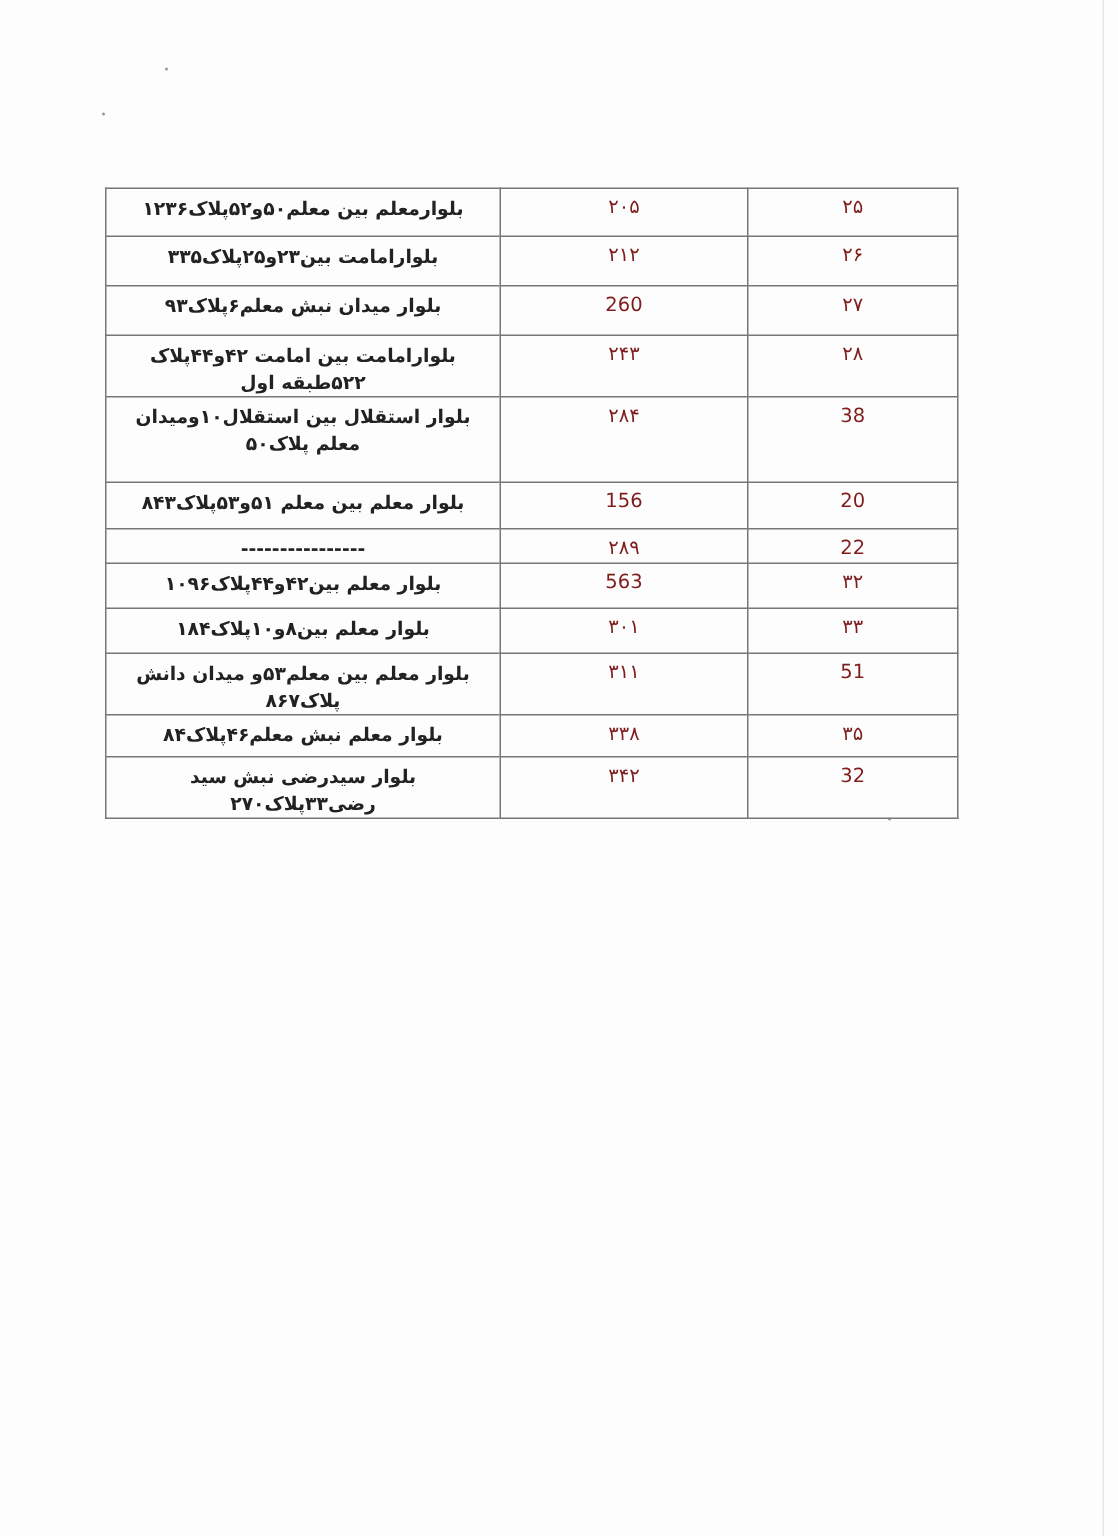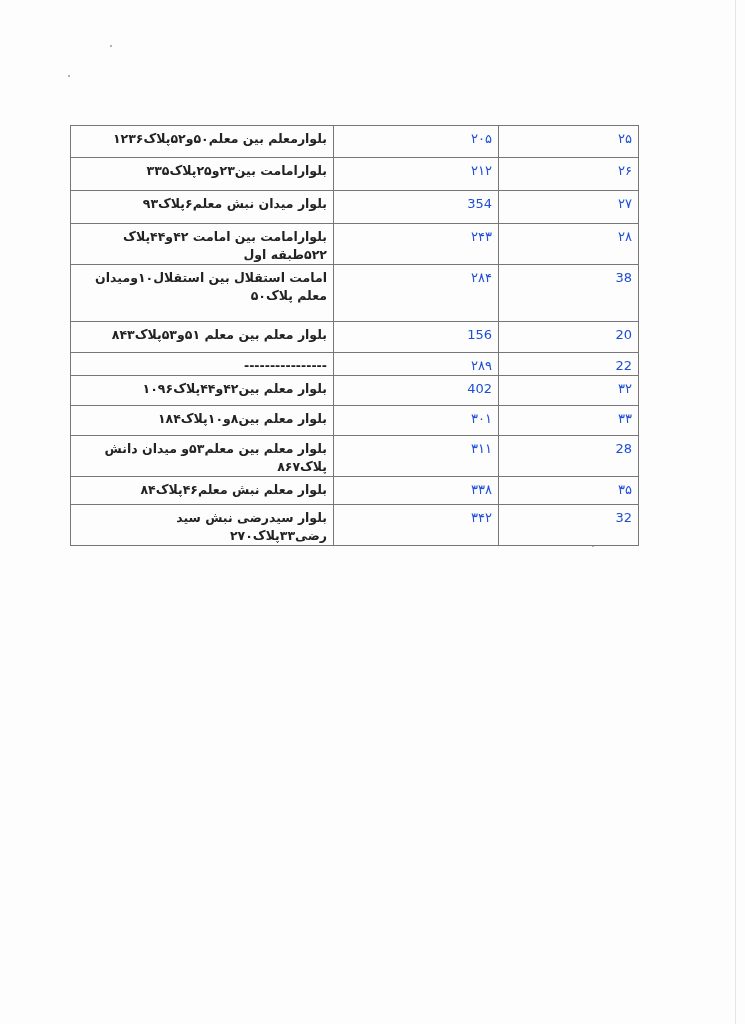--- a/index.html
+++ b/index.html
@@ -1,22 +1,22 @@
 <!DOCTYPE html>
 <html><head>
 <meta charset="utf-8">
 <style>
   html,body{margin:0;padding:0;}
   body{width:745px;height:1024px;background:#fdfdfd;position:relative;overflow:hidden;
        font-family:"DejaVu Sans",sans-serif;color:#222;}
   .speck{position:absolute;width:2px;height:2px;border-radius:50%;background:#999;}
   table.addr{position:absolute;left:70px;top:125px;width:568px;border-collapse:collapse;direction:rtl;table-layout:fixed;}
-  table.addr td{border:1px solid #777;vertical-align:top;padding:4px 6px 0 6px;
+  table.addr td{border:1px solid #777;text-align:center;vertical-align:top;padding:4px 6px 0 6px;
        font-size:12.5px;font-weight:bold;line-height:18px;box-sizing:border-box;}
-  table.addr td.num,table.addr td.code{font-weight:normal;font-size:13px;color:#1d4ed8;}
+  table.addr td.num,table.addr td.code{font-weight:normal;font-size:13px;color:#7f1d1d;}
   .right-edge{position:absolute;left:735px;top:0;width:1px;height:1024px;background:#e6e6e6;}
 </style>
 </head>
 <body>
 
 <div class="right-edge"></div>
 <div class="speck" style="left:110px;top:45px;"></div>
 <div class="speck" style="left:68px;top:75px;"></div>
 <div class="speck" style="left:592px;top:545px;"></div>
 
@@ -32,55 +32,55 @@
     <td class="code">۲۰۵</td>
     <td class="address">بلوارمعلم بین معلم۵۰و۵۲پلاک۱۲۳۶</td>
   </tr>
       <tr style="height: 33px;">
     <td class="num">۲۶</td>
     <td class="code">۲۱۲</td>
     <td class="address">بلوارامامت بین۲۳و۲۵پلاک۳۳۵</td>
   </tr>
       <tr style="height: 33px;">
     <td class="num">۲۷</td>
-    <td class="code">354</td>
+    <td class="code">260</td>
     <td class="address">بلوار میدان نبش معلم۶پلاک۹۳</td>
   </tr>
       <tr style="height: 37px;">
     <td class="num">۲۸</td>
     <td class="code">۲۴۳</td>
     <td class="address">بلوارامامت بین امامت ۴۲و۴۴پلاک ۵۲۲طبقه اول</td>
   </tr>
       <tr style="height: 57px;">
     <td class="num">38</td>
     <td class="code">۲۸۴</td>
-    <td class="address">امامت استقلال بین استقلال۱۰ومیدان معلم پلاک۵۰</td>
+    <td class="address">بلوار استقلال بین استقلال۱۰ومیدان معلم پلاک۵۰</td>
   </tr>
       <tr style="height: 31px;">
     <td class="num">20</td>
     <td class="code">156</td>
     <td class="address">بلوار معلم بین معلم ۵۱و۵۳پلاک۸۴۳</td>
   </tr>
       <tr style="height: 23px;">
     <td class="num">22</td>
     <td class="code">۲۸۹</td>
     <td class="address">----------------</td>
   </tr>
       <tr style="height: 30px;">
     <td class="num">۳۲</td>
-    <td class="code">402</td>
+    <td class="code">563</td>
     <td class="address">بلوار معلم بین۴۲و۴۴پلاک۱۰۹۶</td>
   </tr>
       <tr style="height: 30px;">
     <td class="num">۳۳</td>
     <td class="code">۳۰۱</td>
     <td class="address">بلوار معلم بین۸و۱۰پلاک۱۸۴</td>
   </tr>
       <tr style="height: 37px;">
-    <td class="num">28</td>
+    <td class="num">51</td>
     <td class="code">۳۱۱</td>
     <td class="address">بلوار معلم بین معلم۵۳و میدان دانش پلاک۸۶۷</td>
   </tr>
       <tr style="height: 28px;">
     <td class="num">۳۵</td>
     <td class="code">۳۳۸</td>
     <td class="address">بلوار معلم نبش معلم۴۶پلاک۸۴</td>
   </tr>
       <tr style="height: 26px;">
     <td class="num">32</td>

